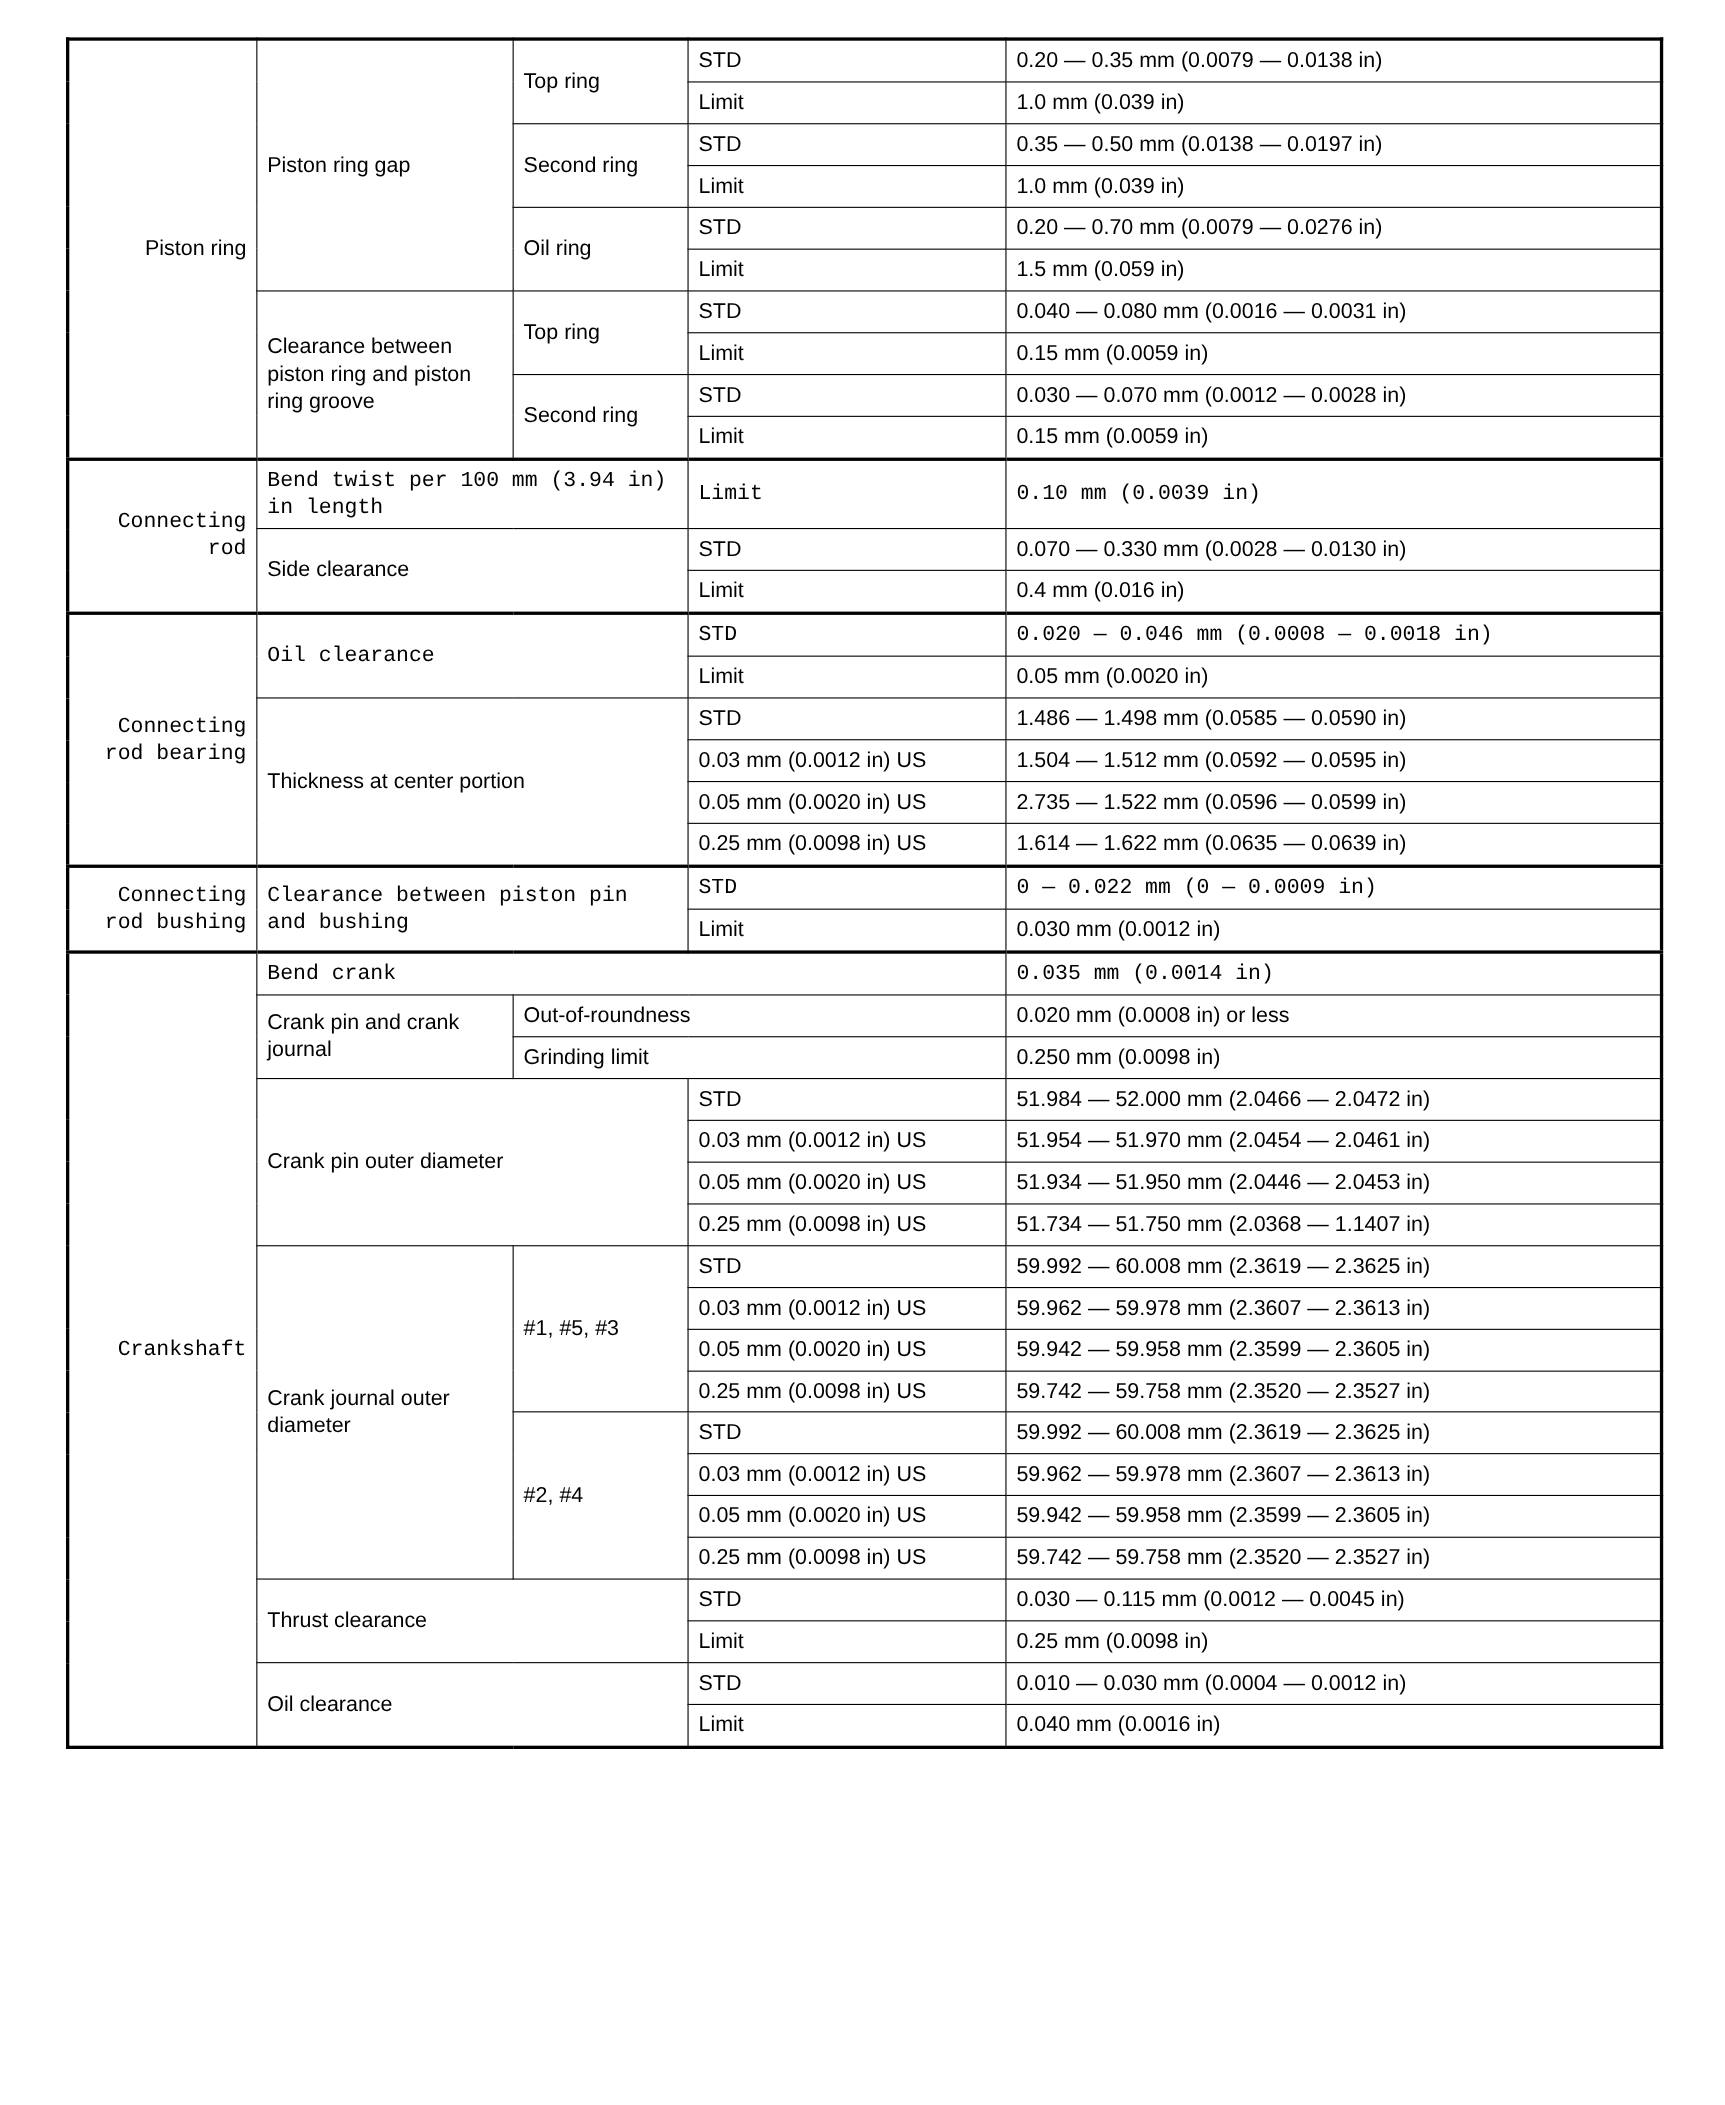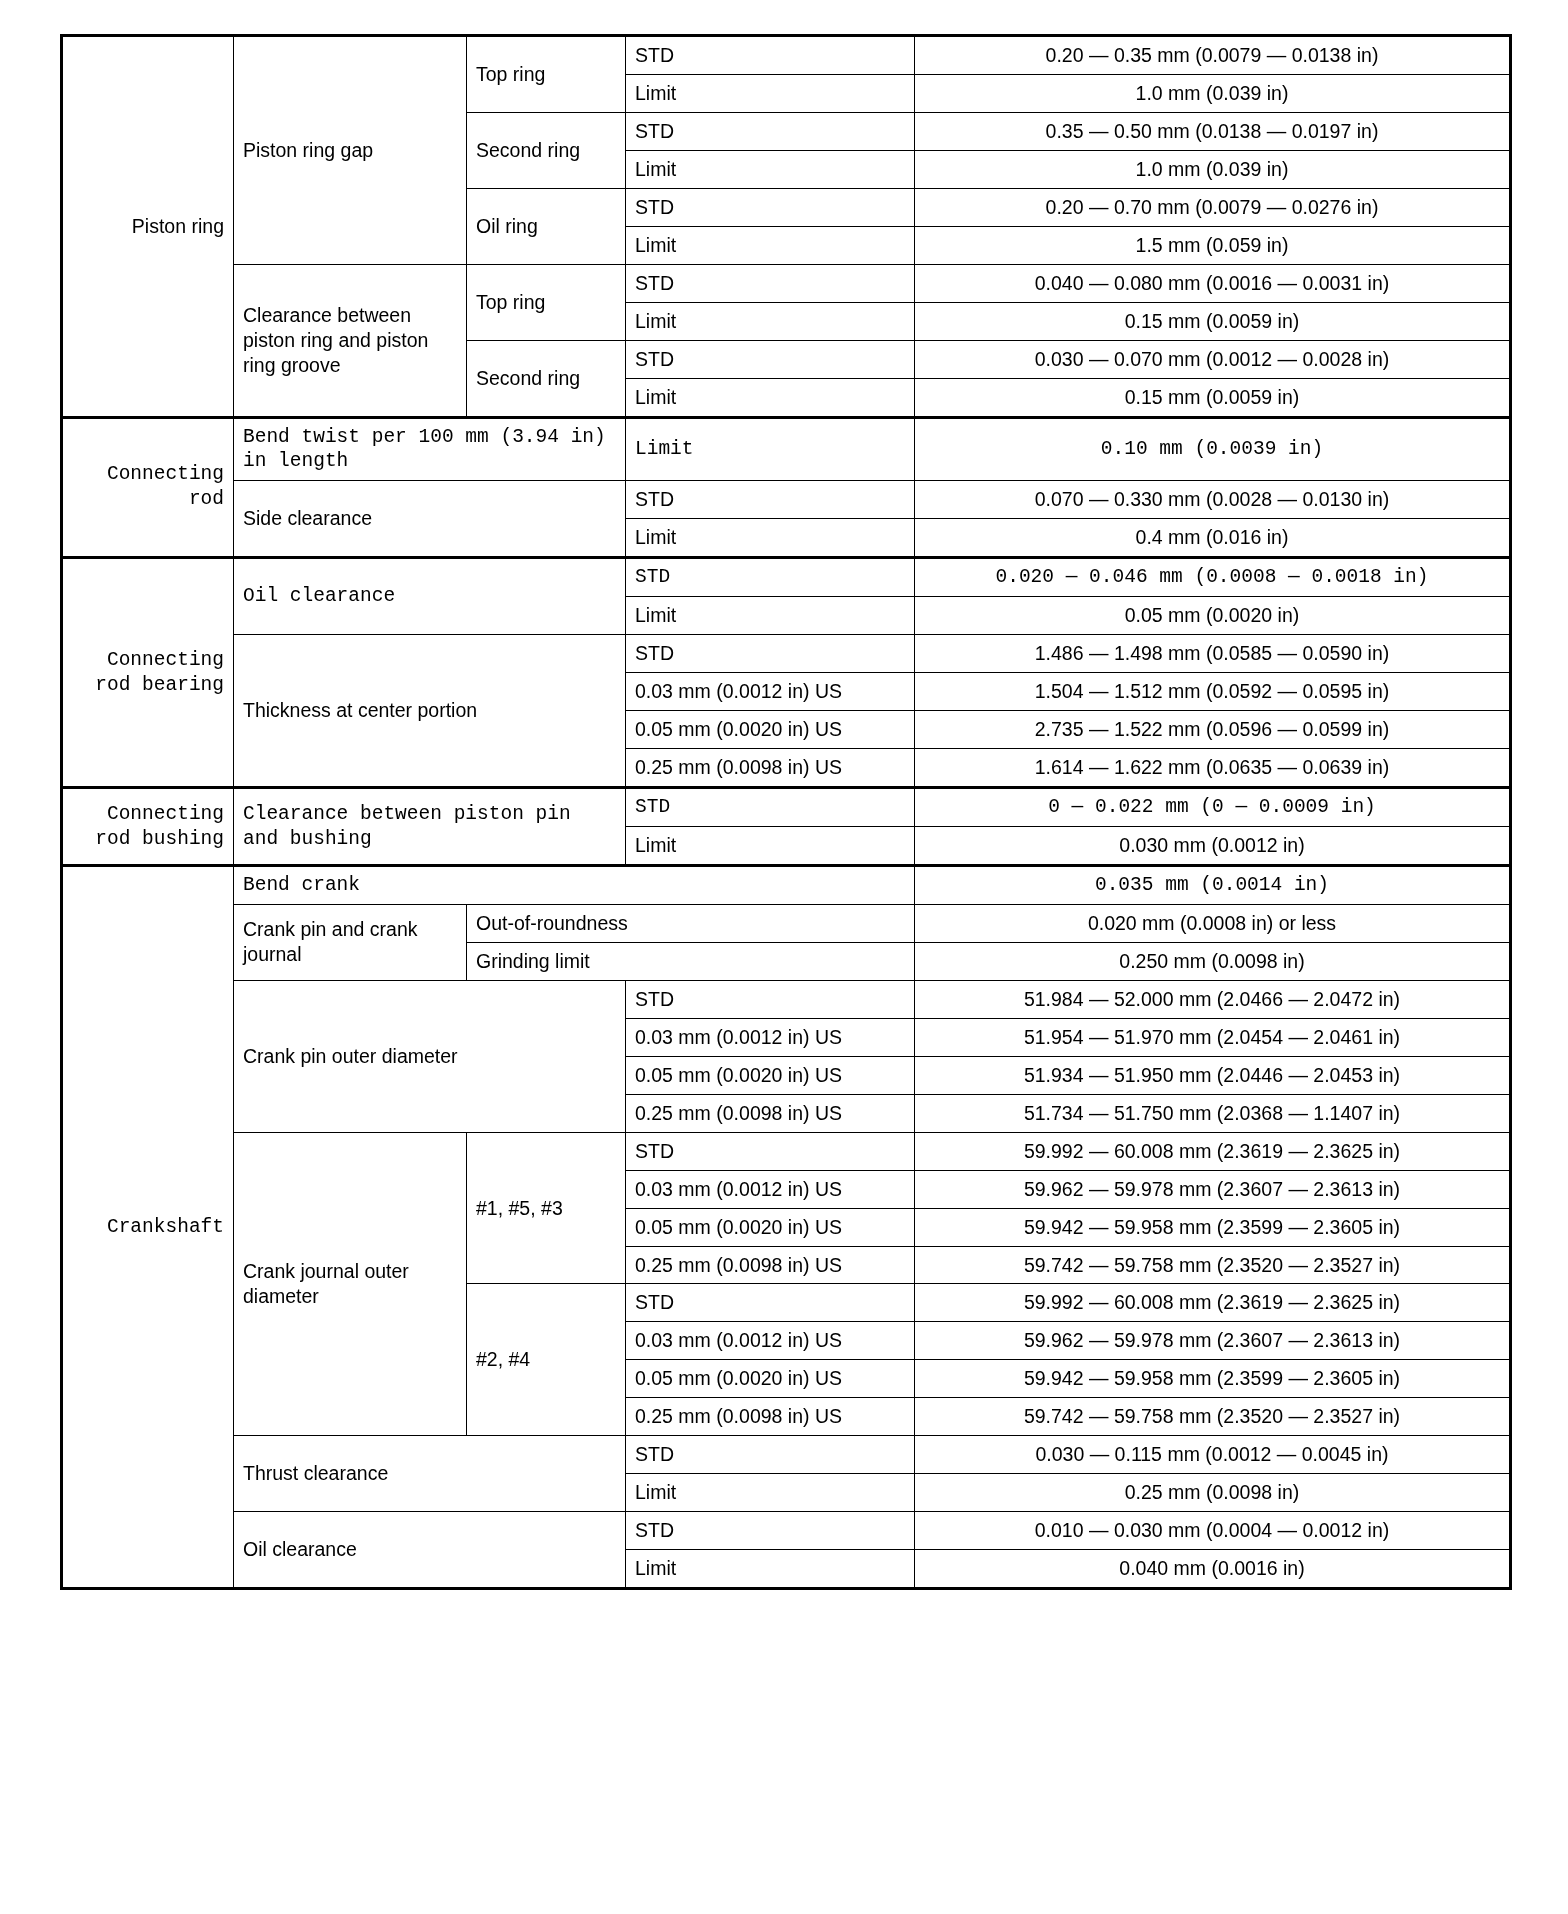--- a/index.html
+++ b/index.html
@@ -43,21 +43,20 @@
   td.sub {
     width: 214px;
   }
   td.sub2 {
     width: 140px;
   }
   td.cond {
     width: 270px;
   }
   td.val {
-    text-align: center;
     padding: 6px 6px;
   }
   .thick-top { border-top: 3px solid #000 !important; font-family: Liberation Mono, monospace; }
 </style>
 </head>
 <body>
 
 <div class="page">
   <table class="spec">
     <tbody>

